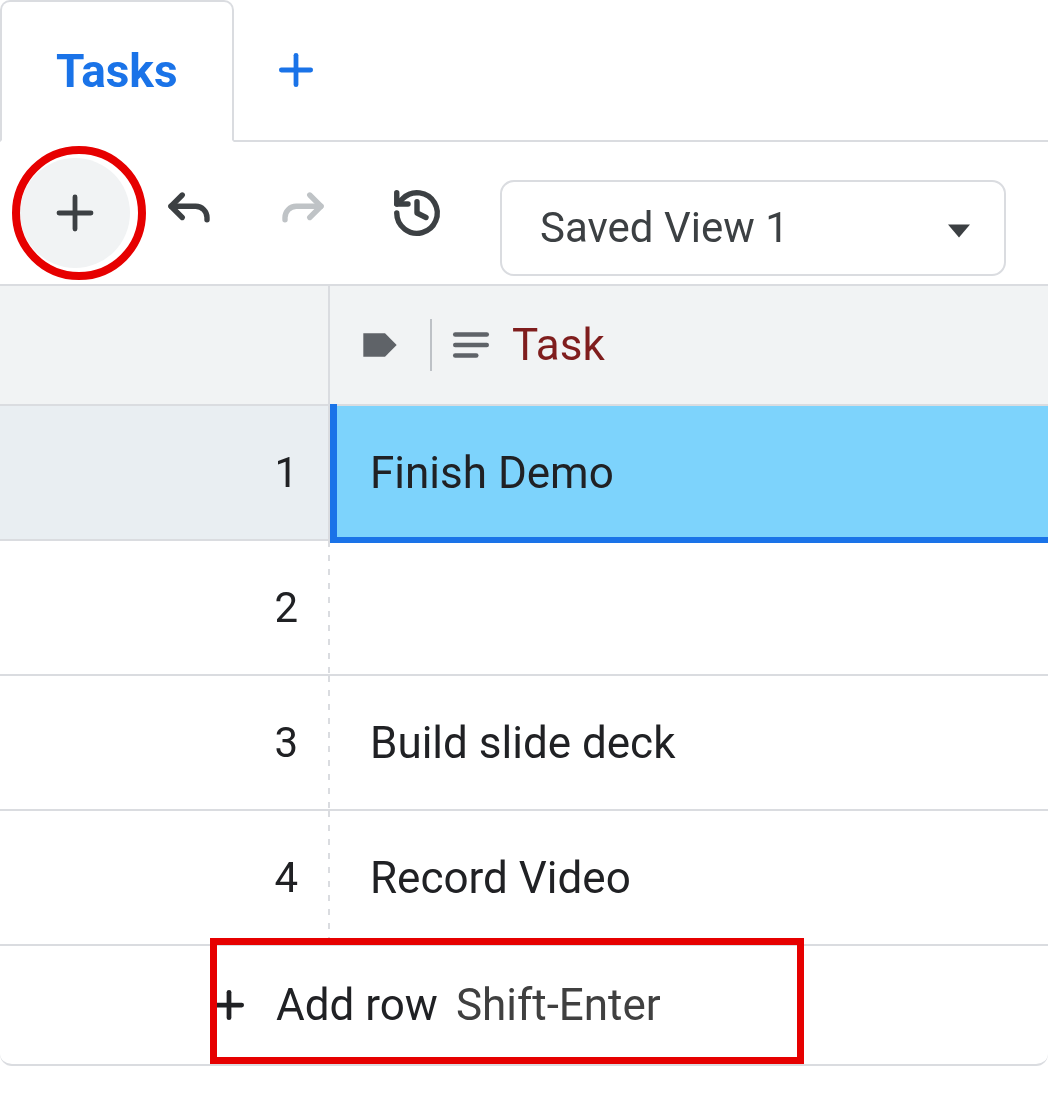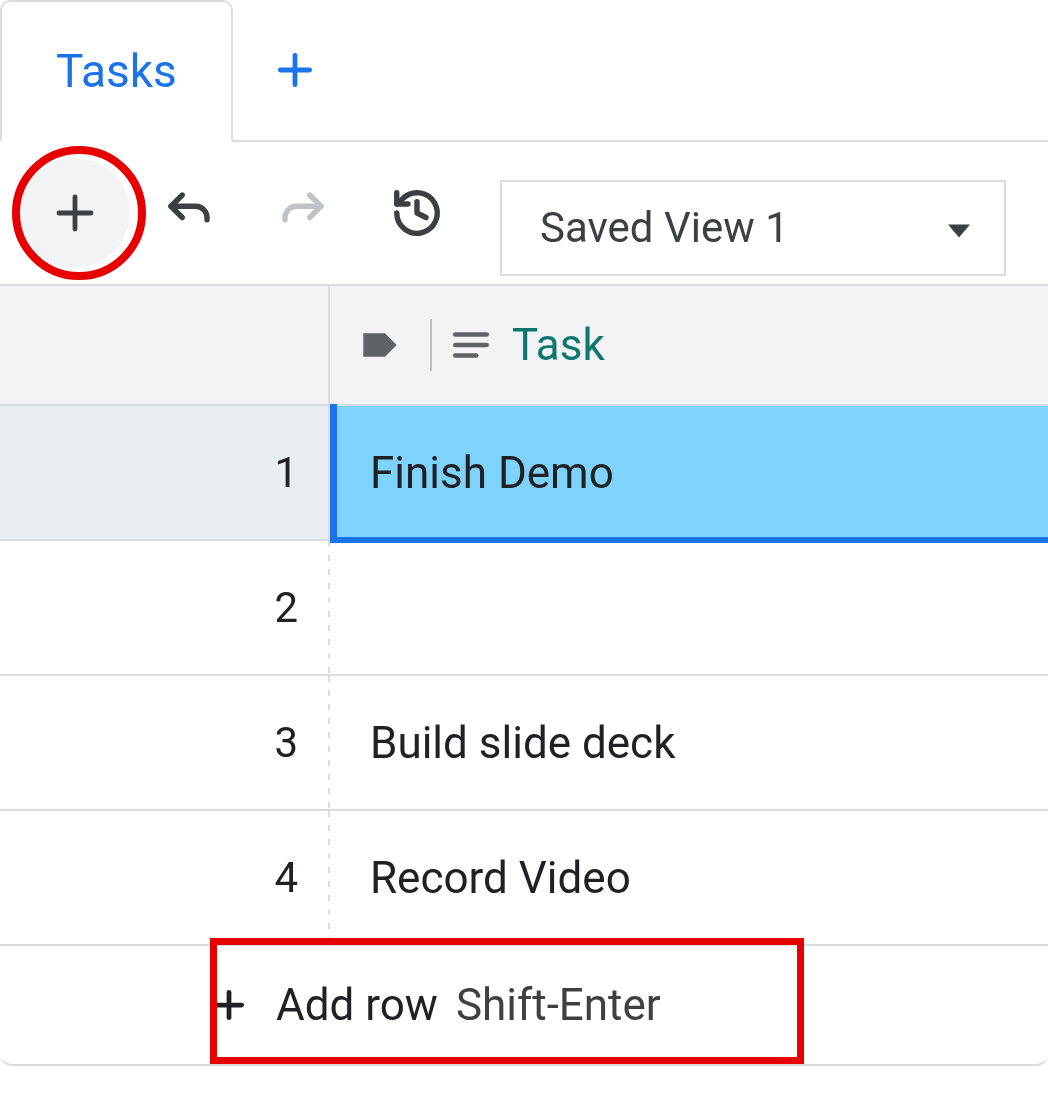--- a/index.html
+++ b/index.html
@@ -1,45 +1,45 @@
 <!DOCTYPE html>
 <html><head>
 <meta charset="utf-8">
 <style>
   html,body{margin:0;padding:0;font-family:"Google Sans",Roboto,Arial,sans-serif;background:#fff;color:#202124;}
   .canvas{width:1048px;height:1108px;position:relative;overflow:hidden;}
 
   
   .tabbar{display:flex;align-items:stretch;height:140px;border-bottom:2px solid #dadce0;}
-  .tab{display:flex;align-items:center;justify-content:center;padding:0 54px;font-size:46px;font-weight:400;color:#1a73e8;}
+  .tab{display:flex;align-items:center;justify-content:center;padding:0 54px;font-size:46px;font-weight:700;color:#1a73e8;}
   .tab.active{border:2px solid #dadce0;border-bottom:2px solid #fff;border-top-left-radius:10px;border-top-right-radius:10px;margin-bottom:-2px;background:#fff;}
   .tab.add{padding-left:40px;}
   .tab.add .plus{display:inline-flex;align-items:center;justify-content:center;margin-right:18px;}
   .tab.add .plus svg{width:44px;height:44px;stroke:#1a73e8;}
 
   
   .toolbar{display:flex;align-items:center;height:142px;border-bottom:2px solid #dadce0;position:relative;padding-left:20px;}
   .circle-highlight{position:absolute;left:12px;top:50%;transform:translateY(-50%);width:118px;height:118px;border:8px solid #e60000;border-radius:50%;pointer-events:none;}
   .tbtn{width:110px;height:110px;display:flex;align-items:center;justify-content:center;border-radius:50%;margin-right:4px;}
   .tbtn svg{width:54px;height:54px;}
   .tbtn.plus{background:#f1f3f4;}
   .tbtn.plus svg{width:48px;height:48px;}
   .tbtn.redo svg{stroke:#bfc3c6;}
   .tbtn.undo svg, .tbtn.history svg{stroke:#3c4043;}
   .tbtn.plus svg{stroke:#3c4043;}
-  .viewselect{margin-left:24px;height:92px;border:2px solid #dadce0;border-radius:0;display:flex;align-items:center;padding:0 34px 0 38px;font-size:42px;color:#3c4043;min-width:430px;justify-content:space-between;margin-top:29px;}
+  .viewselect{margin-left:24px;height:92px;border:2px solid #dadce0;border-radius:14px;display:flex;align-items:center;padding:0 34px 0 38px;font-size:42px;color:#3c4043;min-width:430px;justify-content:space-between;margin-top:29px;}
   .viewselect .caret{margin-left:40px;}
   .viewselect .caret svg{width:22px;height:22px;fill:#3c4043;}
 
   
   .theadrow{display:flex;align-items:center;height:118px;background:#f1f3f4;border-bottom:2px solid #dadce0;}
   .rownum-col{width:298px;flex:0 0 298px;display:flex;align-items:center;justify-content:flex-end;padding-right:30px;font-size:42px;color:#202124;position:relative;}
   .colsep{width:2px;align-self:stretch;background:#dadce0;}
   .colsep.dotted{background:repeating-linear-gradient(to bottom,#dadce0 0,#dadce0 6px,transparent 6px,transparent 14px);}
-  .taskhead{display:flex;align-items:center;padding-left:30px;font-size:44px;color:#0f766e;}
+  .taskhead{display:flex;align-items:center;padding-left:30px;font-size:44px;color:#7f1d1d;}
   .taskhead .chevfill{margin-right:12px;display:flex;}
   .taskhead .chevfill svg{width:40px;height:40px;fill:#5f6368;}
   .taskhead .vsep{width:2px;height:52px;background:#bdc1c6;margin:0 18px;}
   .taskhead .lines{margin-right:20px;display:flex;}
   .taskhead .lines svg{width:42px;height:42px;stroke:#5f6368;}
 
   
   .datarow{display:flex;align-items:stretch;height:133px;border-bottom:2px solid #dadce0;}
   .datarow .cell{display:flex;align-items:center;padding-left:40px;font-size:44px;color:#202124;flex:1;}
   .datarow.selected .rownum-col{background:#e9eef2;}

